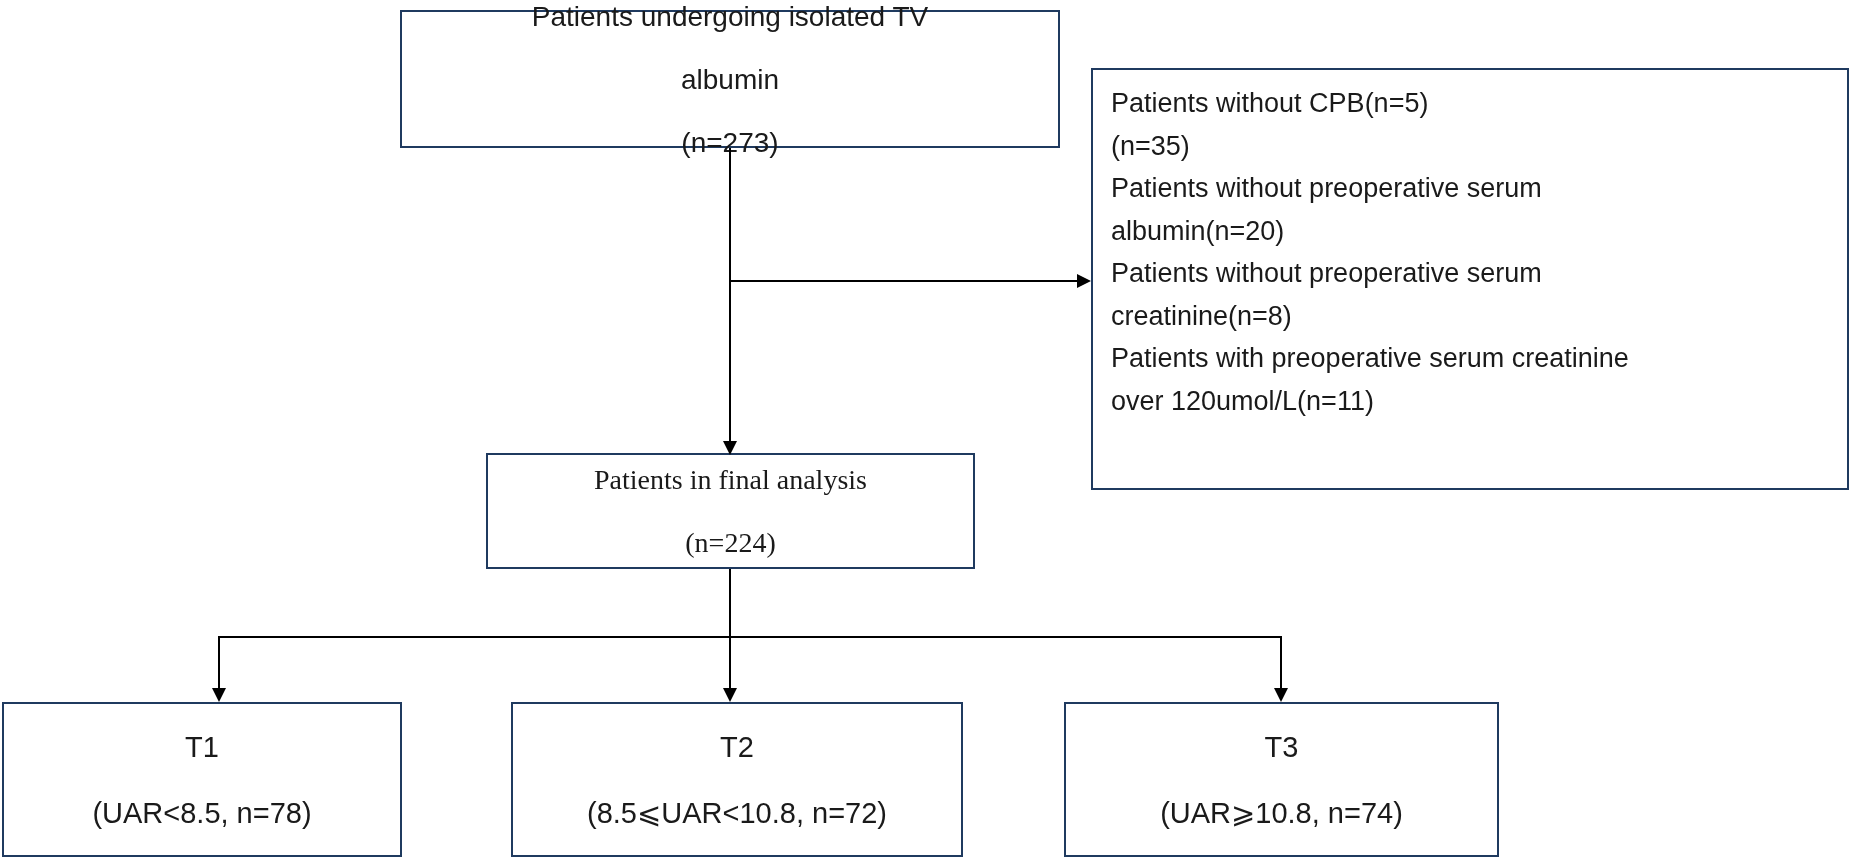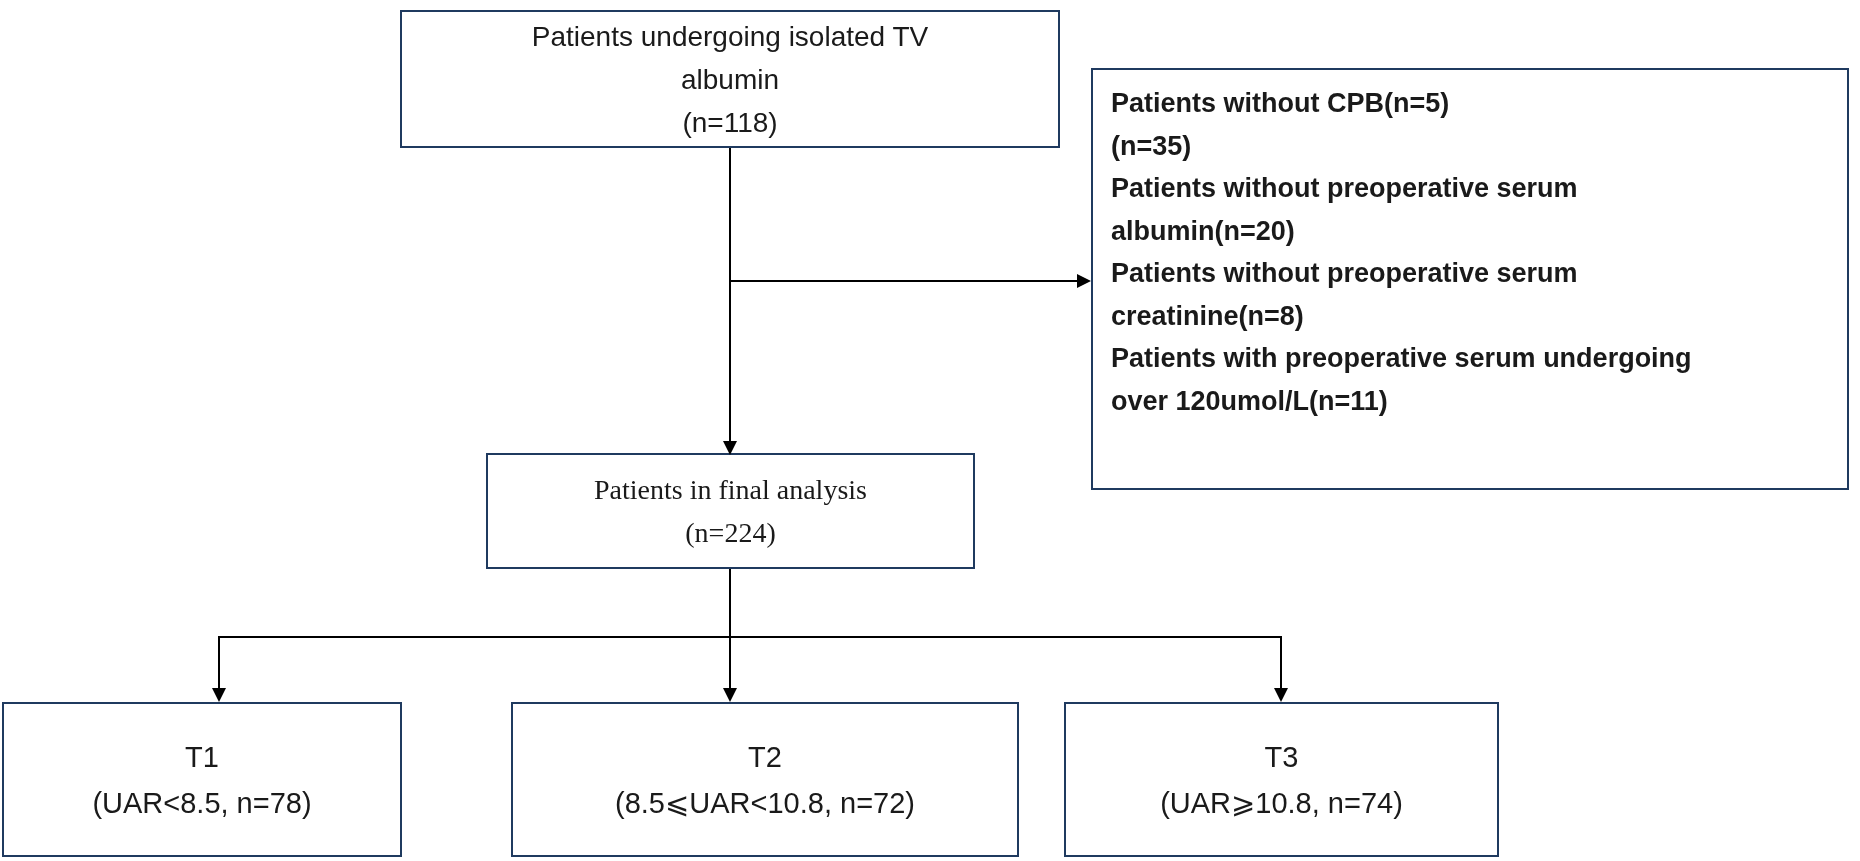--- a/index.html
+++ b/index.html
@@ -19,34 +19,33 @@
   }
   .box{
     position:absolute;
     border:2px solid var(--box-border);
     background:var(--bg);
     display:flex;
     flex-direction:column;
     justify-content:center;
     box-sizing:border-box;
   }
-  .box.centered{align-items:center;text-align:right;}
+  .box.centered{align-items:center;text-align:right;gap:20px;}
   .box .line{white-space:nowrap;}
   #box-top{left:400px;top:10px;width:660px;height:138px;font-size:28px;line-height:43px;}
   #box-excl{
     left:1091px;top:68px;width:758px;height:422px;
     justify-content:flex-start;
     padding:12px 14px 10px 18px;
     font-size:27px;line-height:42.5px;
     text-align:left;
-    font-weight:bold;
   }
   #box-final{left:486px;top:453px;width:489px;height:116px;font-size:28px;line-height:43px;font-family:Liberation Serif, serif;}
   #box-t1{left:2px;top:702px;width:400px;height:155px;font-size:29px;line-height:46px;}
-  #box-t2{left:511px;top:702px;width:508px;height:155px;font-size:29px;line-height:46px;}
+  #box-t2{left:511px;top:702px;width:452px;height:155px;font-size:29px;line-height:46px;}
   #box-t3{left:1064px;top:702px;width:435px;height:155px;font-size:29px;line-height:46px;}
 
   .hline,.vline{position:absolute;background:var(--connector);}
   .arrow-down{
     position:absolute;width:0;height:0;
     border-left:7px solid transparent;
     border-right:7px solid transparent;
     border-top:14px solid var(--connector);
   }
   .arrow-right{
@@ -69,31 +68,31 @@
   #arrow-into-t3{left:1274px;top:688px;}
 </style>
 </head>
 <body>
 
 <div class="canvas">
 
   <div class="box centered" id="box-top">
       <div class="line">Patients undergoing isolated TV</div>
       <div class="line">albumin</div>
-      <div class="line">(n=118)</div>
+      <div class="line">(n=273)</div>
     </div>
 
   <div class="box" id="box-excl">
       <div class="line">Patients without CPB(n=5)</div>
       <div class="line">(n=35)</div>
       <div class="line">Patients without preoperative serum</div>
       <div class="line">albumin(n=20)</div>
       <div class="line">Patients without preoperative serum</div>
       <div class="line">creatinine(n=8)</div>
-      <div class="line">Patients with preoperative serum undergoing</div>
+      <div class="line">Patients with preoperative serum creatinine</div>
       <div class="line">over 120umol/L(n=11)</div>
     </div>
 
   <div class="box centered" id="box-final">
       <div class="line">Patients in final analysis</div>
       <div class="line">(n=224)</div>
     </div>
 
   <div class="box centered" id="box-t1">
       <div class="line">T1</div>

